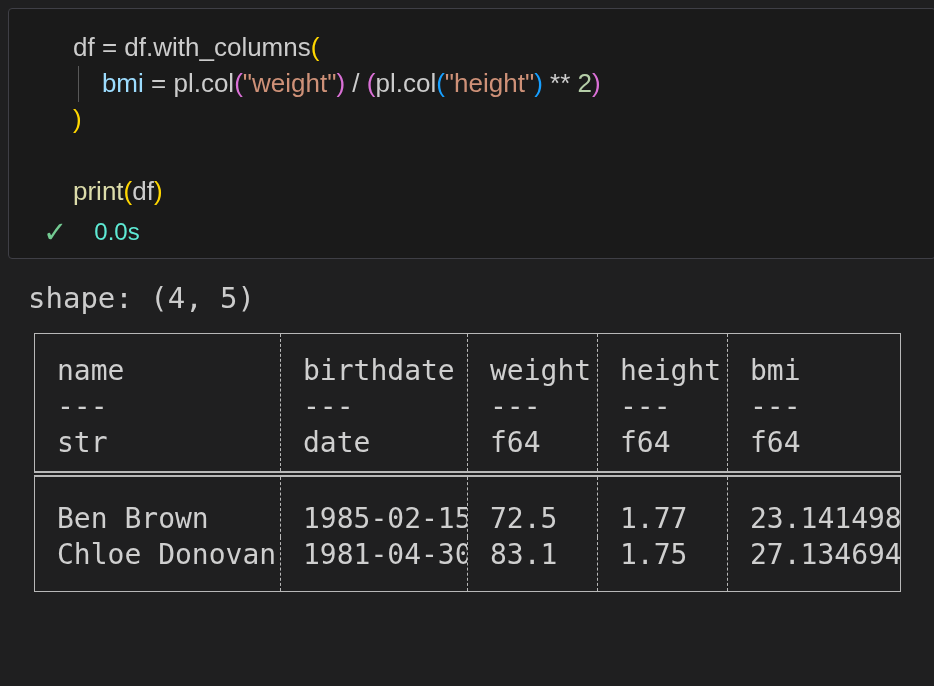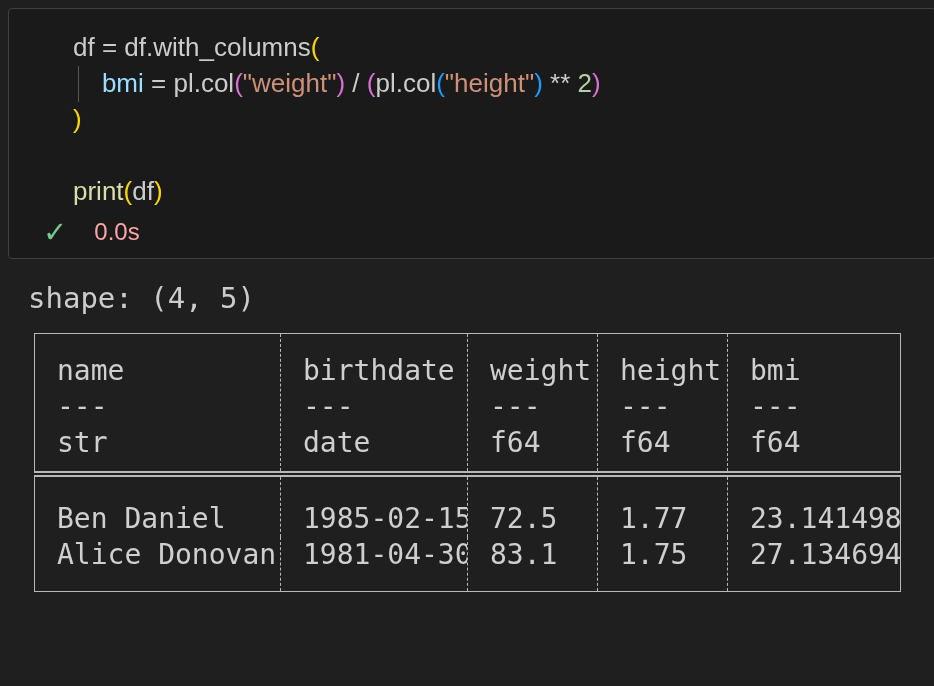--- a/index.html
+++ b/index.html
@@ -38,21 +38,21 @@
   }
   .status{
     position:absolute;left:34px;top:205px;height:36px;
     display:flex;align-items:center;gap:27px;
   }
   .status .check{
     color:#73c991;font-size:29px;line-height:1;
     font-family:"DejaVu Sans",sans-serif;
   }
   .status .dur{
-    color:#fca5a5;font-size:24px;
+    color:#5eead4;font-size:24px;
     font-family:"Liberation Sans",sans-serif;
   }
 
   
   .shape-line{
     position:absolute;left:28px;top:280px;
     font-family:"DejaVu Sans Mono",monospace;
     font-size:29px;line-height:36px;color:#cccccc;white-space:pre;
   }
   table.df{
@@ -98,28 +98,28 @@
         <tr id="df-head">
           <th><div>name</div><div>---</div><div>str</div></th>
           <th><div>birthdate</div><div>---</div><div>date</div></th>
           <th><div>weight</div><div>---</div><div>f64</div></th>
           <th><div>height</div><div>---</div><div>f64</div></th>
           <th><div>bmi</div><div>---</div><div>f64</div></th>
         </tr>
       </thead>
     <tbody id="df-body">
         <tr>
-          <td>Ben Daniel</td>
+          <td>Ben Brown</td>
           <td>1985-02-15</td>
           <td>72.5</td>
           <td>1.77</td>
           <td>23.141498</td>
         </tr>
         <tr>
-          <td>Alice Donovan</td>
+          <td>Chloe Donovan</td>
           <td>1981-04-30</td>
           <td>83.1</td>
           <td>1.75</td>
           <td>27.134694</td>
         </tr>
       </tbody>
   </table>
 </div>
 
 </body></html>

